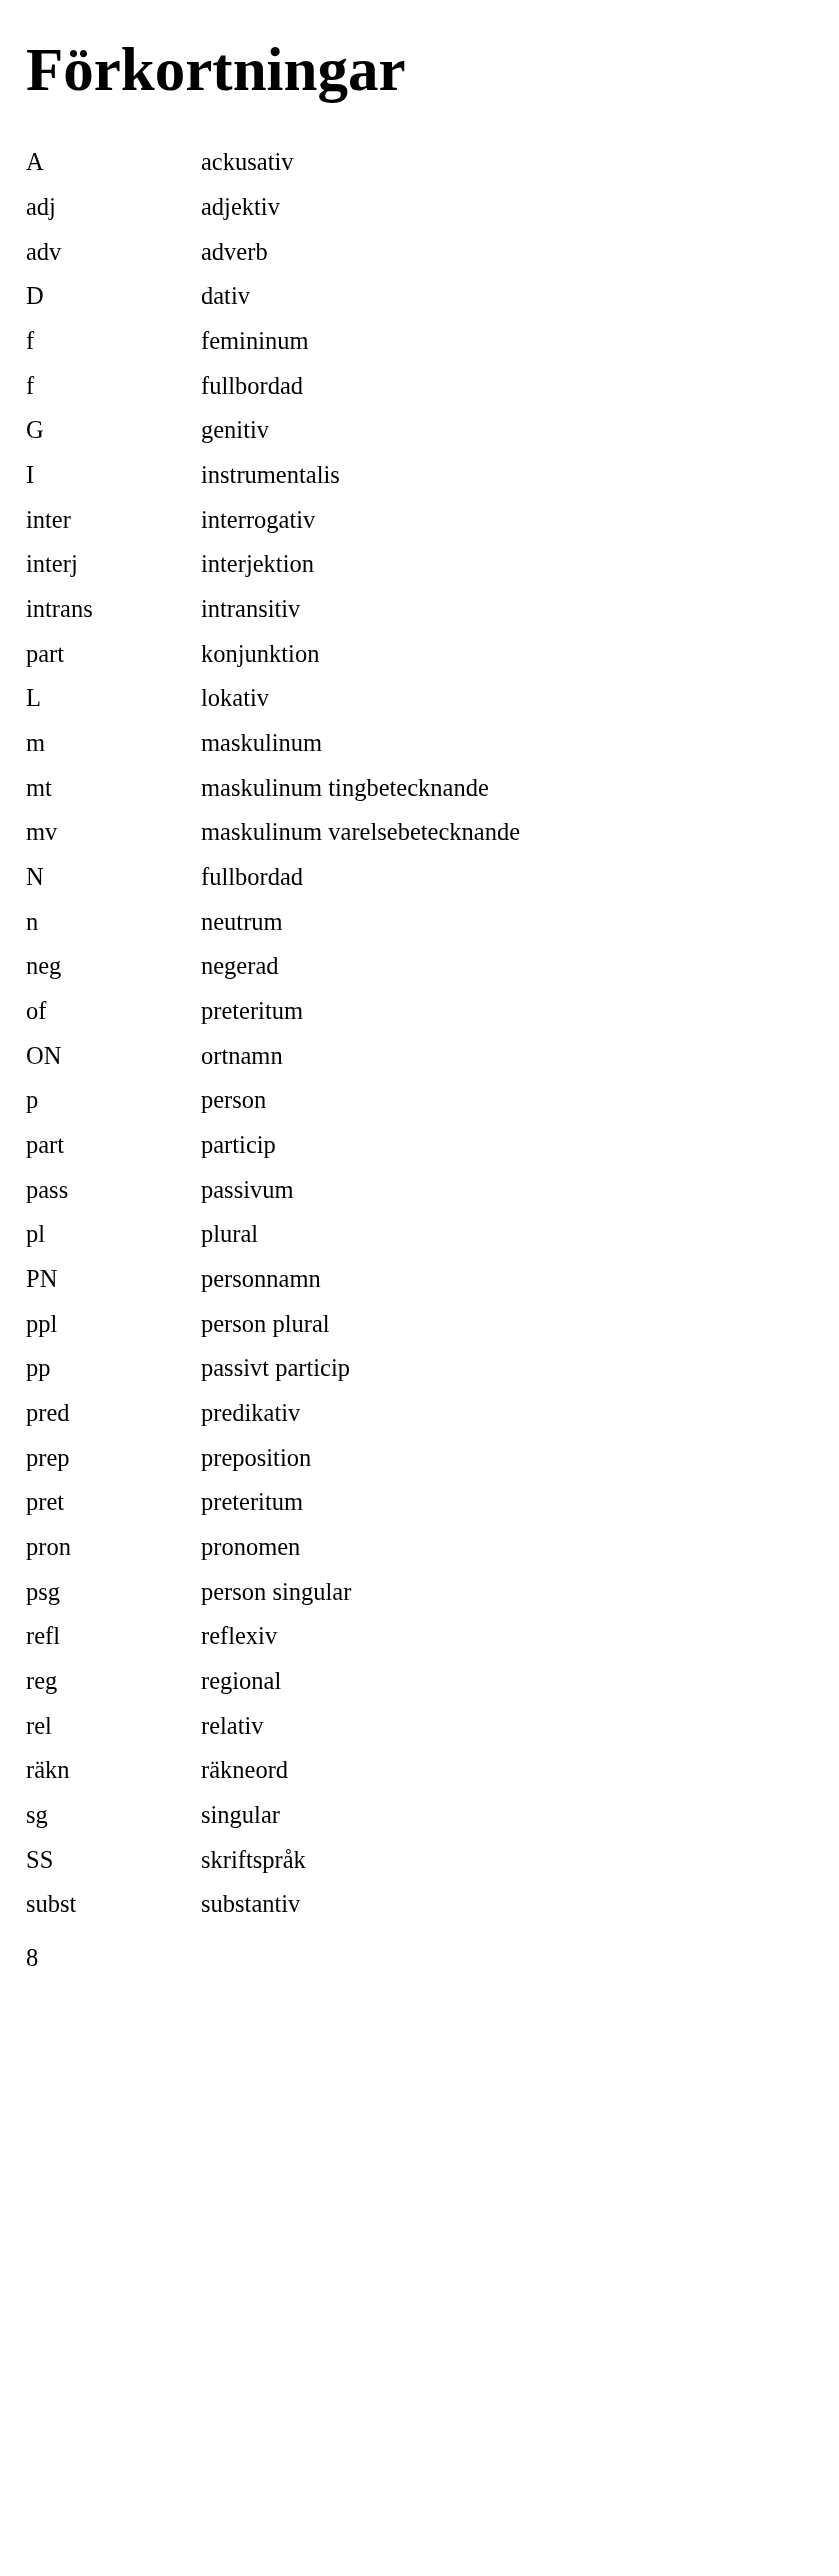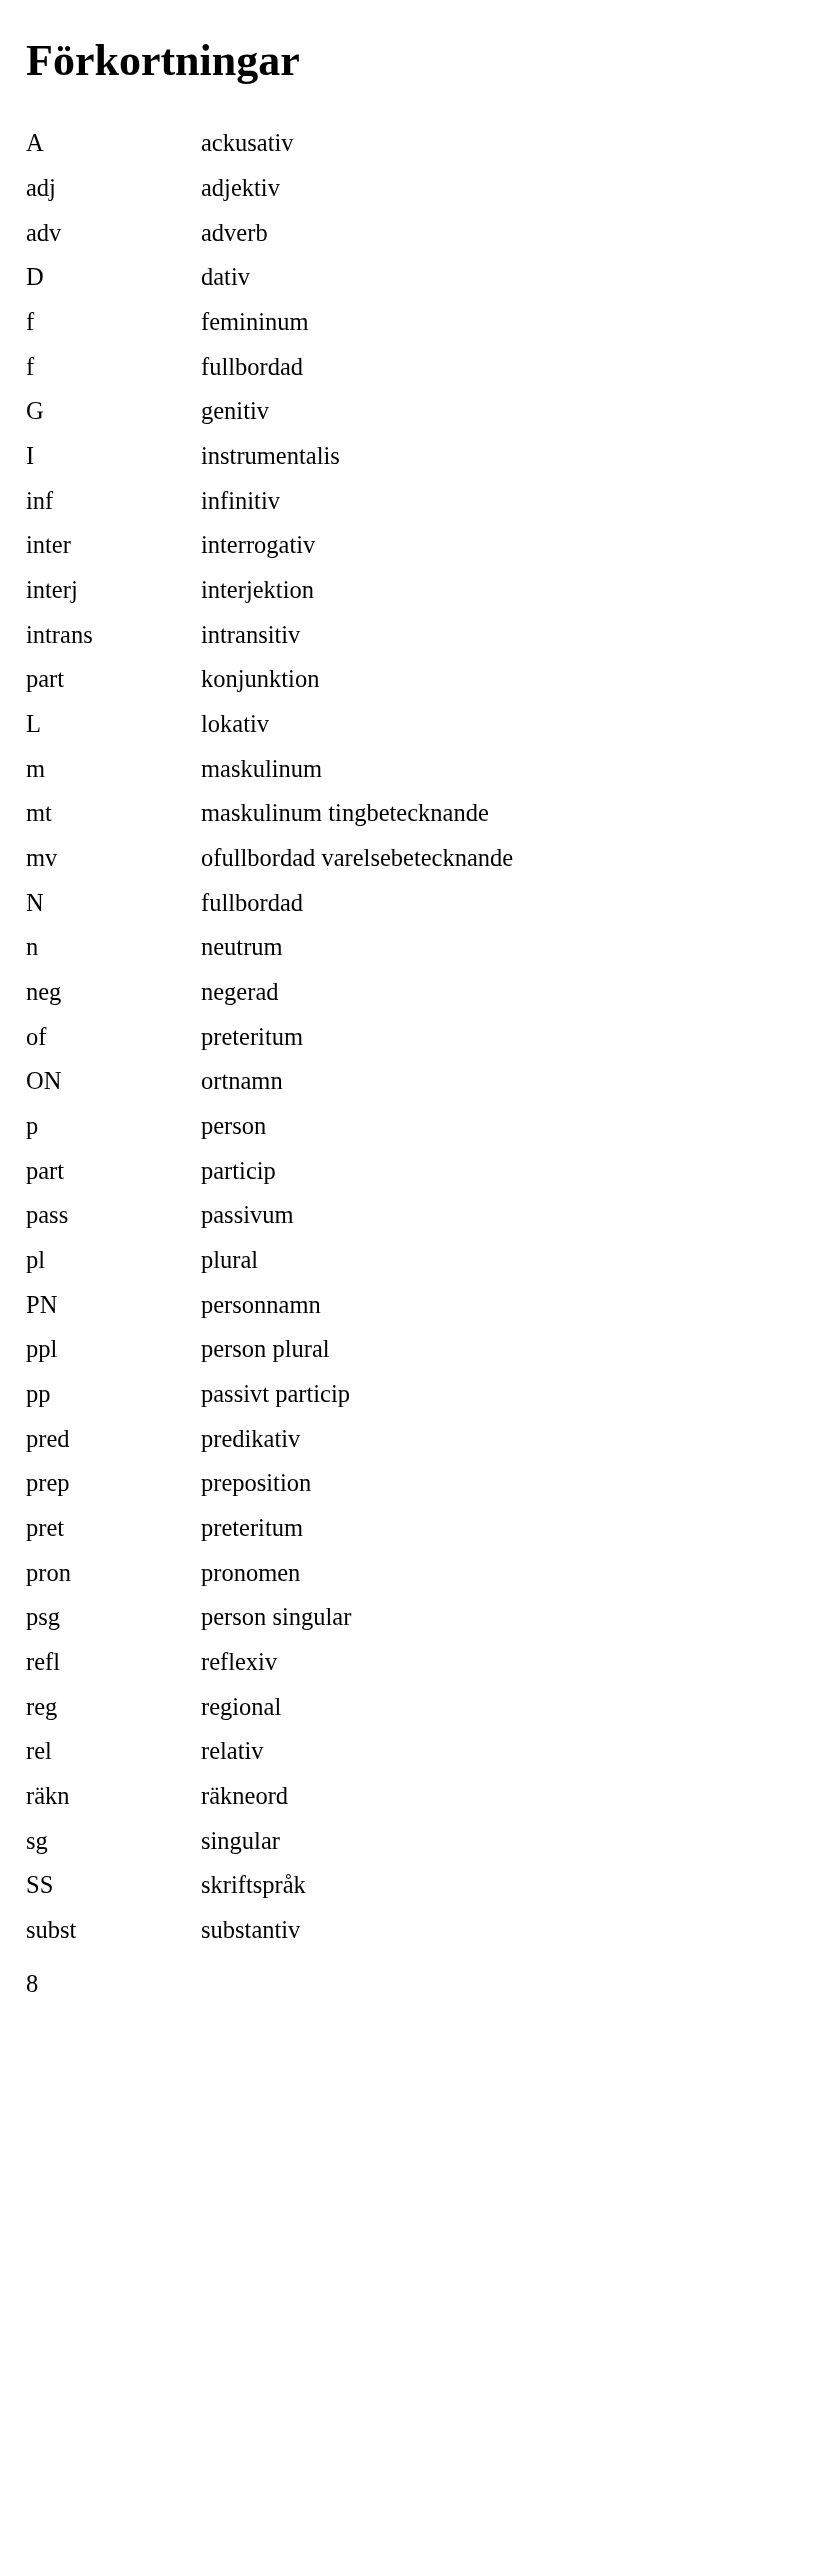--- a/index.html
+++ b/index.html
@@ -9,21 +9,21 @@
     }
     body {
       background: #fff;
       font-family: Georgia, 'Times New Roman', Times, serif;
       font-size: 24.5px;
       color: #000;
       padding: 35px 26px 52px 26px;
       width: 839px;
     }
     h1 {
-      font-size: 44px;
+      font-size: 61px;
       font-weight: bold;
       margin-bottom: 35px;
       font-family: Georgia, 'Times New Roman', Times, serif;
     }
     .abbr-table {
       width: 100%;
       border-collapse: collapse;
     }
     .abbr-table tr td {
       padding: 5.2px 0;
@@ -73,24 +73,20 @@
       </tr>
       <tr>
         <td>G</td>
         <td>genitiv</td>
       </tr>
       <tr>
         <td>I</td>
         <td>instrumentalis</td>
       </tr>
       <tr>
-        <td>inf</td>
-        <td>infinitiv</td>
-      </tr>
-      <tr>
         <td>inter</td>
         <td>interrogativ</td>
       </tr>
       <tr>
         <td>interj</td>
         <td>interjektion</td>
       </tr>
       <tr>
         <td>intrans</td>
         <td>intransitiv</td>
@@ -106,21 +102,21 @@
       <tr>
         <td>m</td>
         <td>maskulinum</td>
       </tr>
       <tr>
         <td>mt</td>
         <td>maskulinum tingbetecknande</td>
       </tr>
       <tr>
         <td>mv</td>
-        <td>ofullbordad varelsebetecknande</td>
+        <td>maskulinum varelsebetecknande</td>
       </tr>
       <tr>
         <td>N</td>
         <td>fullbordad</td>
       </tr>
       <tr>
         <td>n</td>
         <td>neutrum</td>
       </tr>
       <tr>

